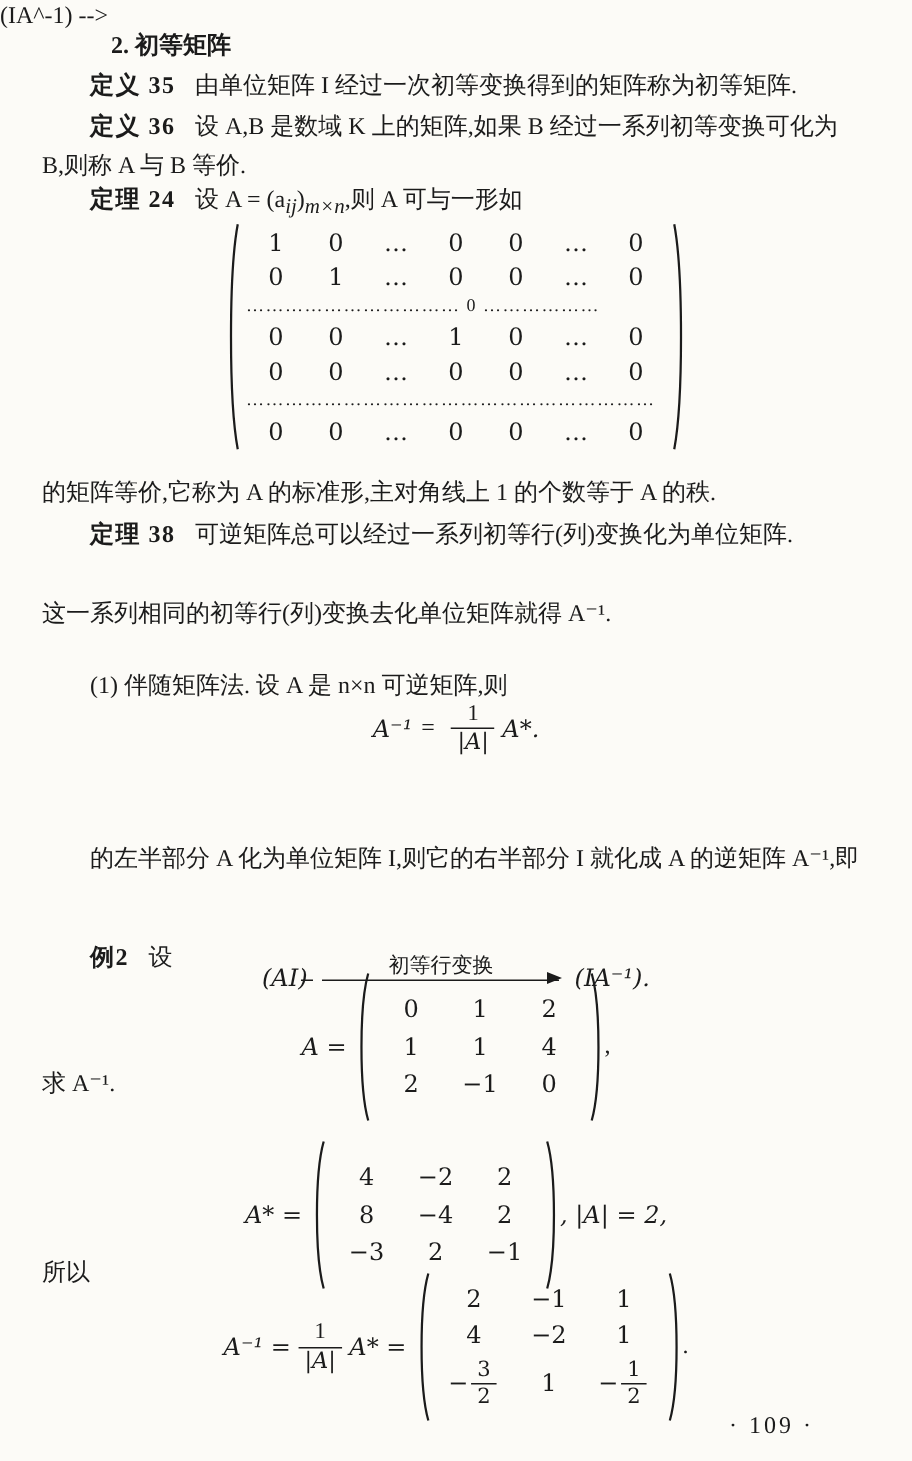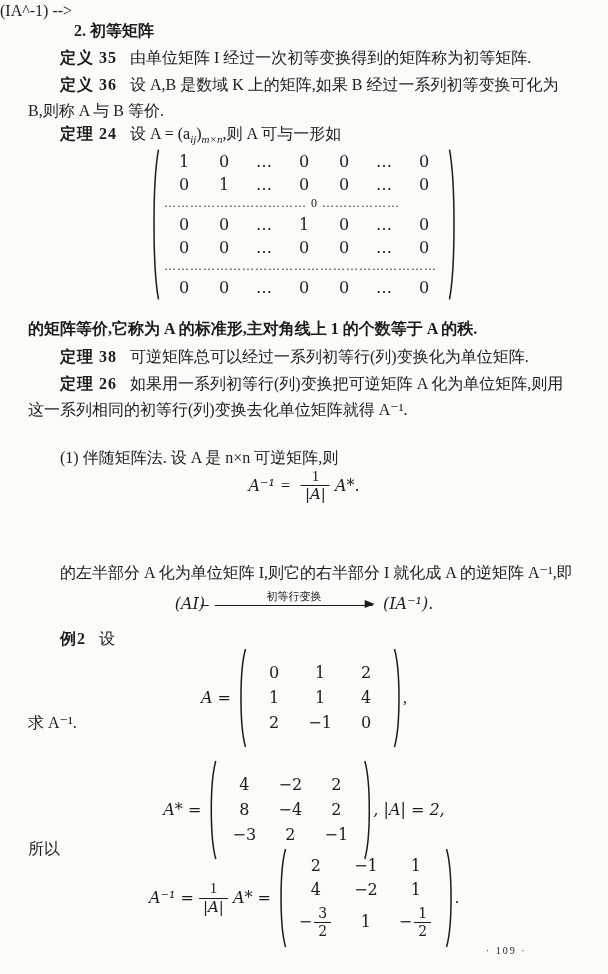--- a/index.html
+++ b/index.html
@@ -7,21 +7,21 @@
     position:relative; width:608px; height:974px; margin:0 auto;
     background:#fcfbf7; color:#1b1b1b; overflow:hidden;
     font-family:"Liberation Serif","DejaVu Serif",serif;
     font-size:16px; line-height:22px;
   }
   .abs { position:absolute; white-space:nowrap; }
   .ctr { left:50%; transform:translateX(-50%); }
   .blabel { font-weight:700; margin-right:13px; letter-spacing:1px; }
   .bold { font-weight:700; }
   .var { font-style:italic; font-family:"DejaVu Serif",serif; }
-  sub { font-size:11px; font-style:italic; }
+  sub { font-size:14px; font-style:italic; }
   
   .matrix { display:inline-flex; align-items:stretch; vertical-align:middle; }
   .paren { width:10px; flex:0 0 10px; }
   .mtx { display:flex; flex-direction:column; justify-content:center; padding:2px 4px; }
   .mrow { display:flex; align-items:center; }
   .mcell { display:flex; justify-content:center; align-items:center; text-align:center;
            font-family:"DejaVu Serif",serif; }
   .std .mrow { height:23px; }
   .std .mcell { width:40px; }
   .mdots { width:280px; height:17px; line-height:14px; font-size:12px; letter-spacing:1px;
@@ -33,28 +33,28 @@
   .m3f .mcell { width:50px; }
   
   .frac { display:inline-flex; flex-direction:column; align-items:center;
           vertical-align:middle; line-height:1.15; font-size:15px; margin:0 5px; }
   .frac .fden { border-top:1.3px solid #1b1b1b; padding:0 4px; }
   .frac.small { font-size:14px; margin:0 2px; }
   .eqrow { display:inline-flex; align-items:center; }
   
   .arrwrap { display:inline-flex; align-items:flex-end; }
   .arr { display:inline-flex; flex-direction:column; align-items:center; margin:0 10px; }
-  .arrlabel { font-size:11px; line-height:17px; }
+  .arrlabel { font-size:14px; line-height:17px;margin-top:48px; }
   .arrline { position:relative; width:158px; height:9px; border-top:1.4px solid #1b1b1b; }
   .arrline::after { content:""; position:absolute; right:-2px; top:-6px;
     border-left:10px solid #1b1b1b; border-top:4.5px solid transparent;
     border-bottom:4.5px solid transparent; }
   .arrline::before { content:""; position:absolute; left:-14px; top:-1.4px; width:8px;
     border-top:1.4px solid #1b1b1b; }
-  .footer { font-size:10px; letter-spacing:2px; }
+  .footer { font-size:16px; letter-spacing:2px; }
 </style>
 </head>
 <body>
 
 <div id="page">
 
   <div class="abs bold" style="top:20px;left:74px;">
     <span>2. 初等矩阵</span>
   </div>
 
@@ -127,31 +127,28 @@
             <span class="mcell">…</span>
             <span class="mcell">0</span>
         </span>
       </span>
       <svg class="paren" viewBox="0 0 10 100" preserveAspectRatio="none">
           <path d="M1.5 1 C 7.5 22, 7.5 78, 1.5 99" fill="none" stroke="#1b1b1b" stroke-width="1.5" vector-effect="non-scaling-stroke"></path>
         </svg>
     </span>
   </div>
 
-  <div class="abs" style="top:318px;left:28px;font-weight:bold;">
+  <div class="abs" style="top:318px;left:28px;">
     <span>的矩阵等价,它称为 A 的标准形,主对角线上 1 的个数等于 A 的秩.</span>
   </div>
 
   <div class="abs" style="top:346px;left:60px;">
     <span class="blabel">定理 38</span><span>可逆矩阵总可以经过一系列初等行(列)变换化为单位矩阵.</span>
   </div>
 
-  <div class="abs" style="top:373px;left:60px;">
-    <span class="blabel">定理 26</span><span>如果用一系列初等行(列)变换把可逆矩阵 A 化为单位矩阵,则用</span>
-  </div>
   <div class="abs" style="top:399px;left:28px;">
     <span>这一系列相同的初等行(列)变换去化单位矩阵就得 A⁻¹.</span>
   </div>
 
 
   <div class="abs" style="top:447px;left:60px;">
     <span>(1) 伴随矩阵法. 设 A 是 n×n 可逆矩阵,则</span>
   </div>
 
   

